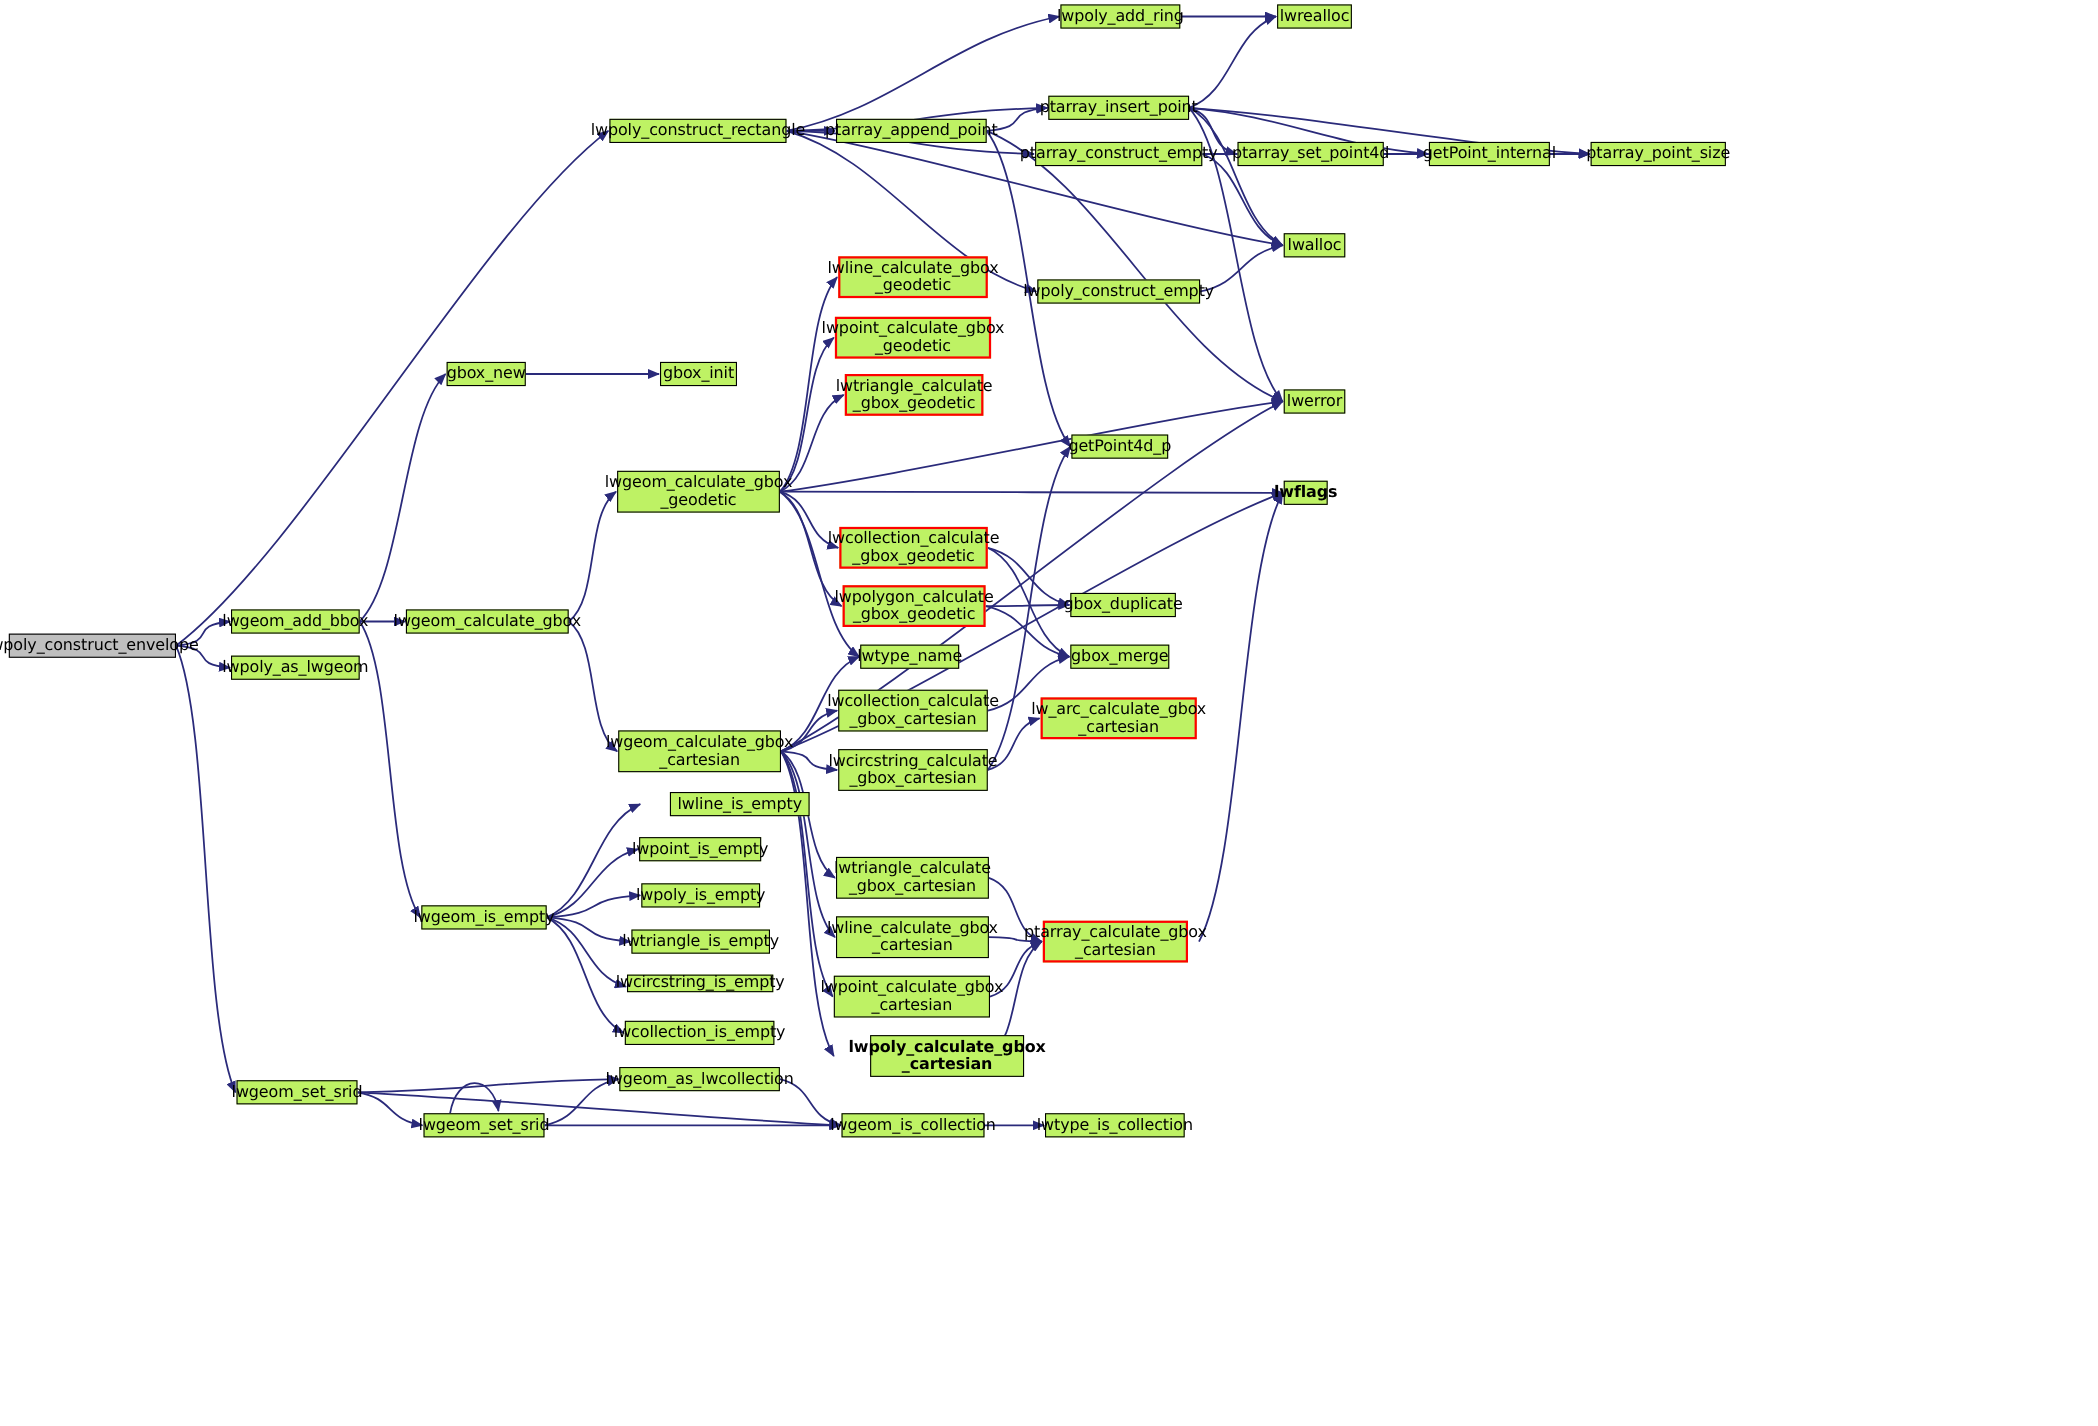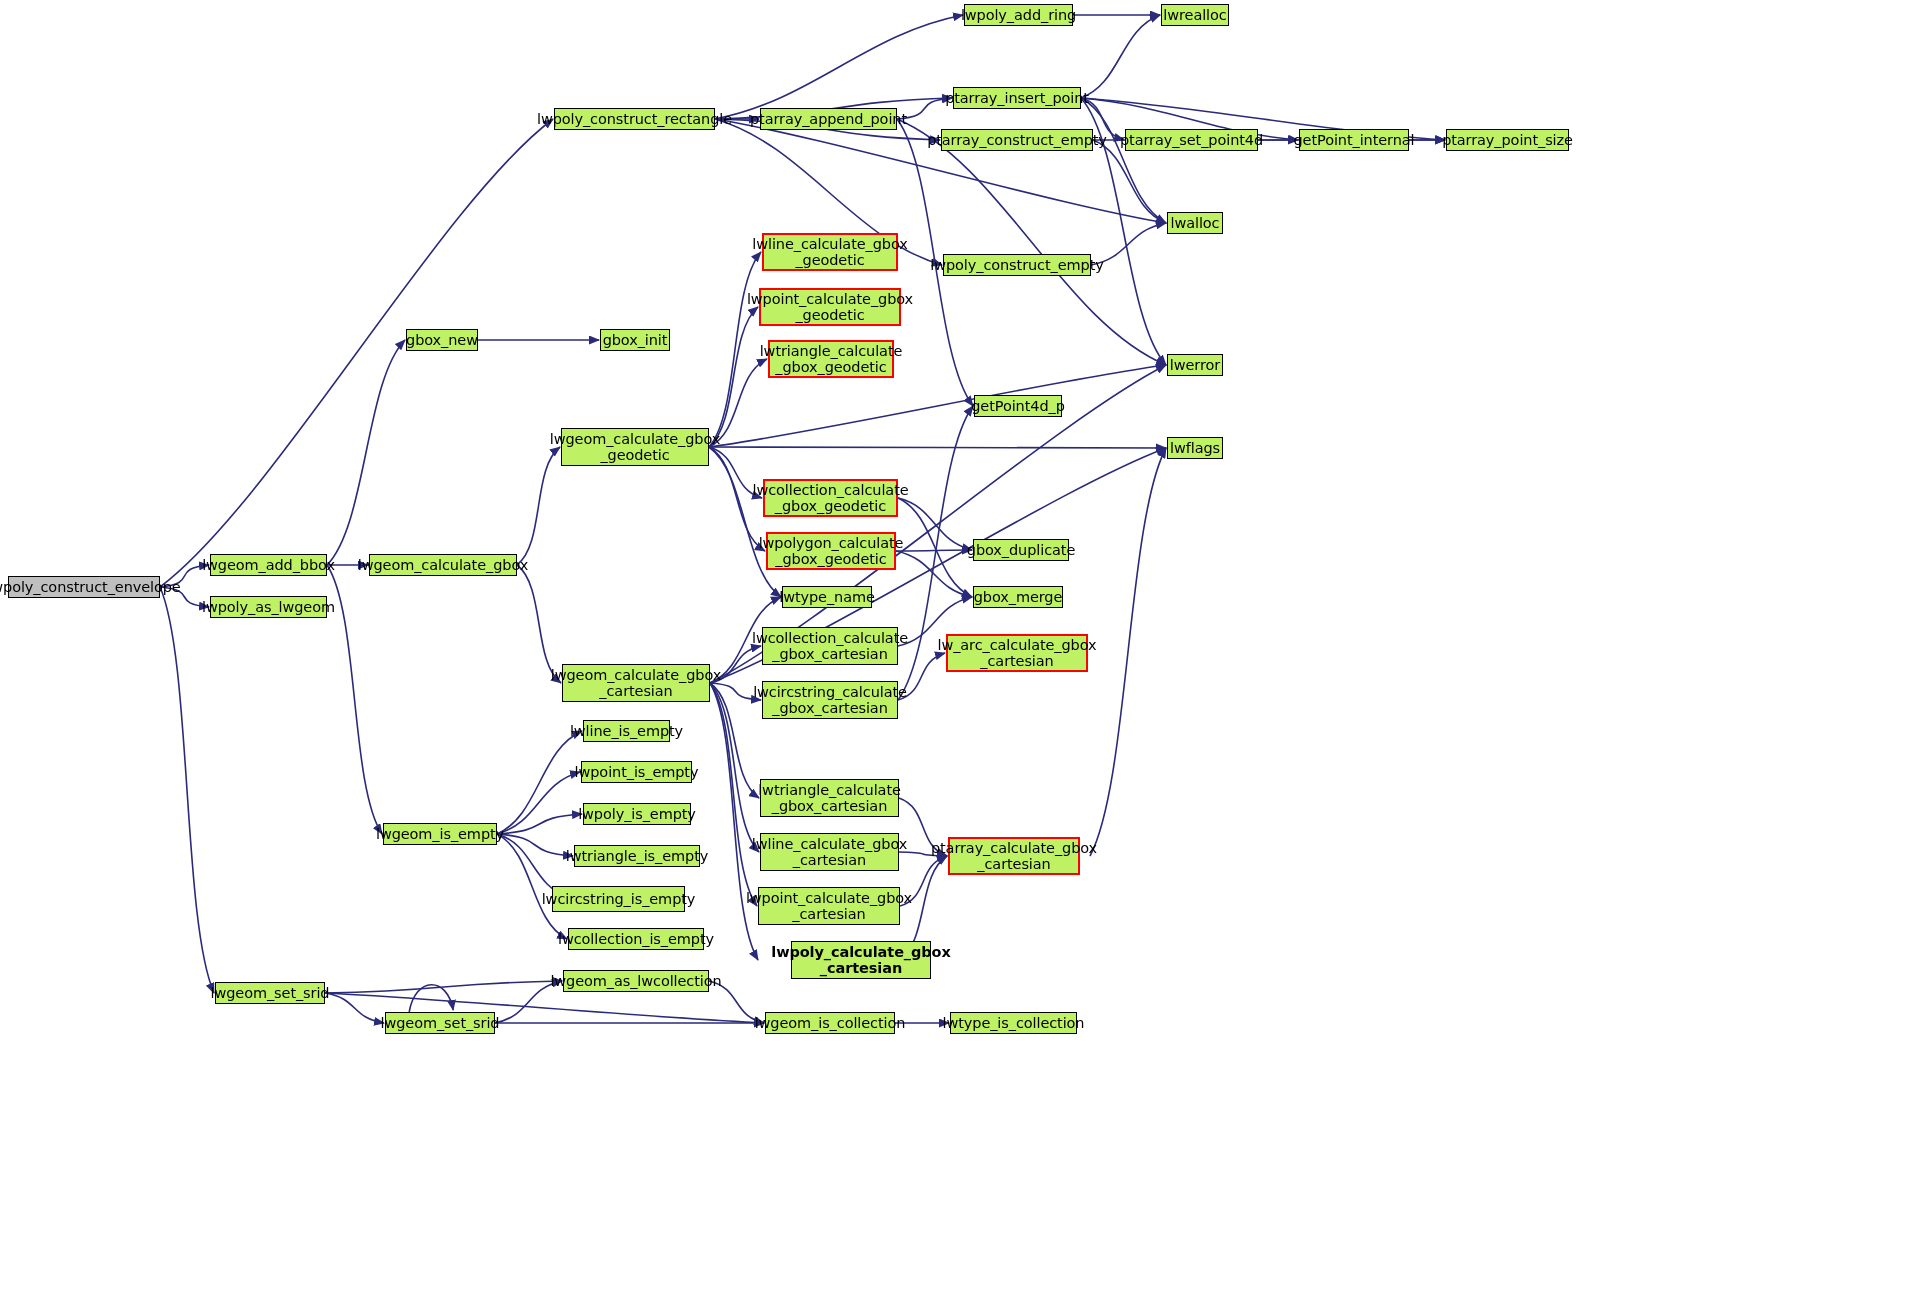--- a/index.html
+++ b/index.html
@@ -147,21 +147,21 @@
       <div class="node" style="left: 964px; top: 4px; width: 109px; height: 22px;"><span class="node-label">lwpoly_add_ring</span></div>
       <div class="node" style="left: 1161px; top: 4px; width: 68px; height: 22px;"><span class="node-label">lwrealloc</span></div>
       <div class="node" style="left: 953px; top: 87px; width: 128px; height: 22px;"><span class="node-label">ptarray_insert_point</span></div>
       <div class="node" style="left: 941px; top: 129px; width: 152px; height: 22px;"><span class="node-label">ptarray_construct_empty</span></div>
       <div class="node" style="left: 1125px; top: 129px; width: 133px; height: 22px;"><span class="node-label">ptarray_set_point4d</span></div>
       <div class="node" style="left: 1299px; top: 129px; width: 110px; height: 22px;"><span class="node-label">getPoint_internal</span></div>
       <div class="node" style="left: 1446px; top: 129px; width: 123px; height: 22px; text-align: right;"><span class="node-label">ptarray_point_size</span></div>
       <div class="node" style="left: 1167px; top: 212px; width: 56px; height: 22px;"><span class="node-label">lwalloc</span></div>
       <div class="node" style="left: 943px; top: 254px; width: 148px; height: 22px;"><span class="node-label">lwpoly_construct_empty</span></div>
       <div class="node" style="left: 1167px; top: 354px; width: 56px; height: 22px;"><span class="node-label">lwerror</span></div>
-      <div class="node" style="left: 1167px; top: 437px; width: 56px; height: 22px;"><span class="node-label">lwflags</span></div>
+      <div class="node" style="left: 1167px; top: 437px; width: 40px; height: 22px; font-weight: bold;"><span class="node-label">lwflags</span></div>
       <div class="node red" style="left: 762px; top: 233px; width: 136px; height: 38px;"><span class="node-label">lwline_calculate_gbox
 _geodetic</span></div>
       <div class="node red" style="left: 759px; top: 288px; width: 142px; height: 38px;"><span class="node-label">lwpoint_calculate_gbox
 _geodetic</span></div>
       <div class="node red" style="left: 768px; top: 340px; width: 126px; height: 38px;"><span class="node-label">lwtriangle_calculate
 _gbox_geodetic</span></div>
       <div class="node" style="left: 406px; top: 329px; width: 72px; height: 22px; align-items: center;"><span class="node-label">gbox_new</span></div>
       <div class="node" style="left: 600px; top: 329px; width: 70px; height: 22px;"><span class="node-label">gbox_init</span></div>
       <div class="node" style="left: 974px; top: 395px; width: 88px; height: 22px;"><span class="node-label">getPoint4d_p</span></div>
       <div class="node" style="left: 561px; top: 428px; width: 148px; height: 38px;"><span class="node-label">lwgeom_calculate_gbox
@@ -174,32 +174,32 @@
       <div class="node" style="left: 973px; top: 586px; width: 90px; height: 22px;"><span class="node-label">gbox_merge</span></div>
       <div class="node" style="left: 782px; top: 586px; width: 90px; height: 22px;"><span class="node-label">lwtype_name</span></div>
       <div class="node" style="left: 762px; top: 627px; width: 136px; height: 38px;"><span class="node-label">lwcollection_calculate
 _gbox_cartesian</span></div>
       <div class="node red" style="left: 946px; top: 634px; width: 142px; height: 38px;"><span class="node-label">lw_arc_calculate_gbox
 _cartesian</span></div>
       <div class="node" style="left: 562px; top: 664px; width: 148px; height: 38px;"><span class="node-label">lwgeom_calculate_gbox
 _cartesian</span></div>
       <div class="node" style="left: 762px; top: 681px; width: 136px; height: 38px;"><span class="node-label">lwcircstring_calculate
 _gbox_cartesian</span></div>
-      <div class="node" style="left: 583px; top: 720px; width: 87px; height: 22px;"><span class="node-label">lwline_is_empty</span></div>
+      <div class="node" style="left: 609px; top: 720px; width: 127px; height: 22px;"><span class="node-label">lwline_is_empty</span></div>
       <div class="node" style="left: 581px; top: 761px; width: 111px; height: 22px;"><span class="node-label">lwpoint_is_empty</span></div>
       <div class="node" style="left: 760px; top: 779px; width: 139px; height: 38px;"><span class="node-label">lwtriangle_calculate
 _gbox_cartesian</span></div>
       <div class="node" style="left: 583px; top: 803px; width: 108px; height: 22px;"><span class="node-label">lwpoly_is_empty</span></div>
       <div class="node" style="left: 383px; top: 823px; width: 114px; height: 22px;"><span class="node-label">lwgeom_is_empty</span></div>
       <div class="node" style="left: 760px; top: 833px; width: 139px; height: 38px;"><span class="node-label">lwline_calculate_gbox
 _cartesian</span></div>
       <div class="node red" style="left: 948px; top: 837px; width: 132px; height: 38px;"><span class="node-label">ptarray_calculate_gbox
 _cartesian</span></div>
       <div class="node" style="left: 574px; top: 845px; width: 126px; height: 22px;"><span class="node-label">lwtriangle_is_empty</span></div>
-      <div class="node" style="left: 552px; top: 886px; width: 133px; height: 26px;"><span class="node-label">lwcircstring_is_empty</span></div>
+      <div class="node" style="left: 570px; top: 886px; width: 133px; height: 16px; align-items: flex-end;"><span class="node-label">lwcircstring_is_empty</span></div>
       <div class="node" style="left: 758px; top: 887px; width: 142px; height: 38px;"><span class="node-label">lwpoint_calculate_gbox
 _cartesian</span></div>
       <div class="node" style="left: 568px; top: 928px; width: 136px; height: 22px;"><span class="node-label">lwcollection_is_empty</span></div>
       <div class="node" style="left: 791px; top: 941px; width: 140px; height: 38px; font-weight: bold;"><span class="node-label">lwpoly_calculate_gbox
 _cartesian</span></div>
       <div class="node" style="left: 563px; top: 970px; width: 146px; height: 22px;"><span class="node-label">lwgeom_as_lwcollection</span></div>
       <div class="node" style="left: 215px; top: 982px; width: 110px; height: 22px;"><span class="node-label">lwgeom_set_srid</span></div>
       <div class="node" style="left: 385px; top: 1012px; width: 110px; height: 22px;"><span class="node-label">lwgeom_set_srid</span></div>
       <div class="node" style="left: 765px; top: 1012px; width: 130px; height: 22px;"><span class="node-label">lwgeom_is_collection</span></div>
       <div class="node" style="left: 950px; top: 1012px; width: 127px; height: 22px;"><span class="node-label">lwtype_is_collection</span></div>

